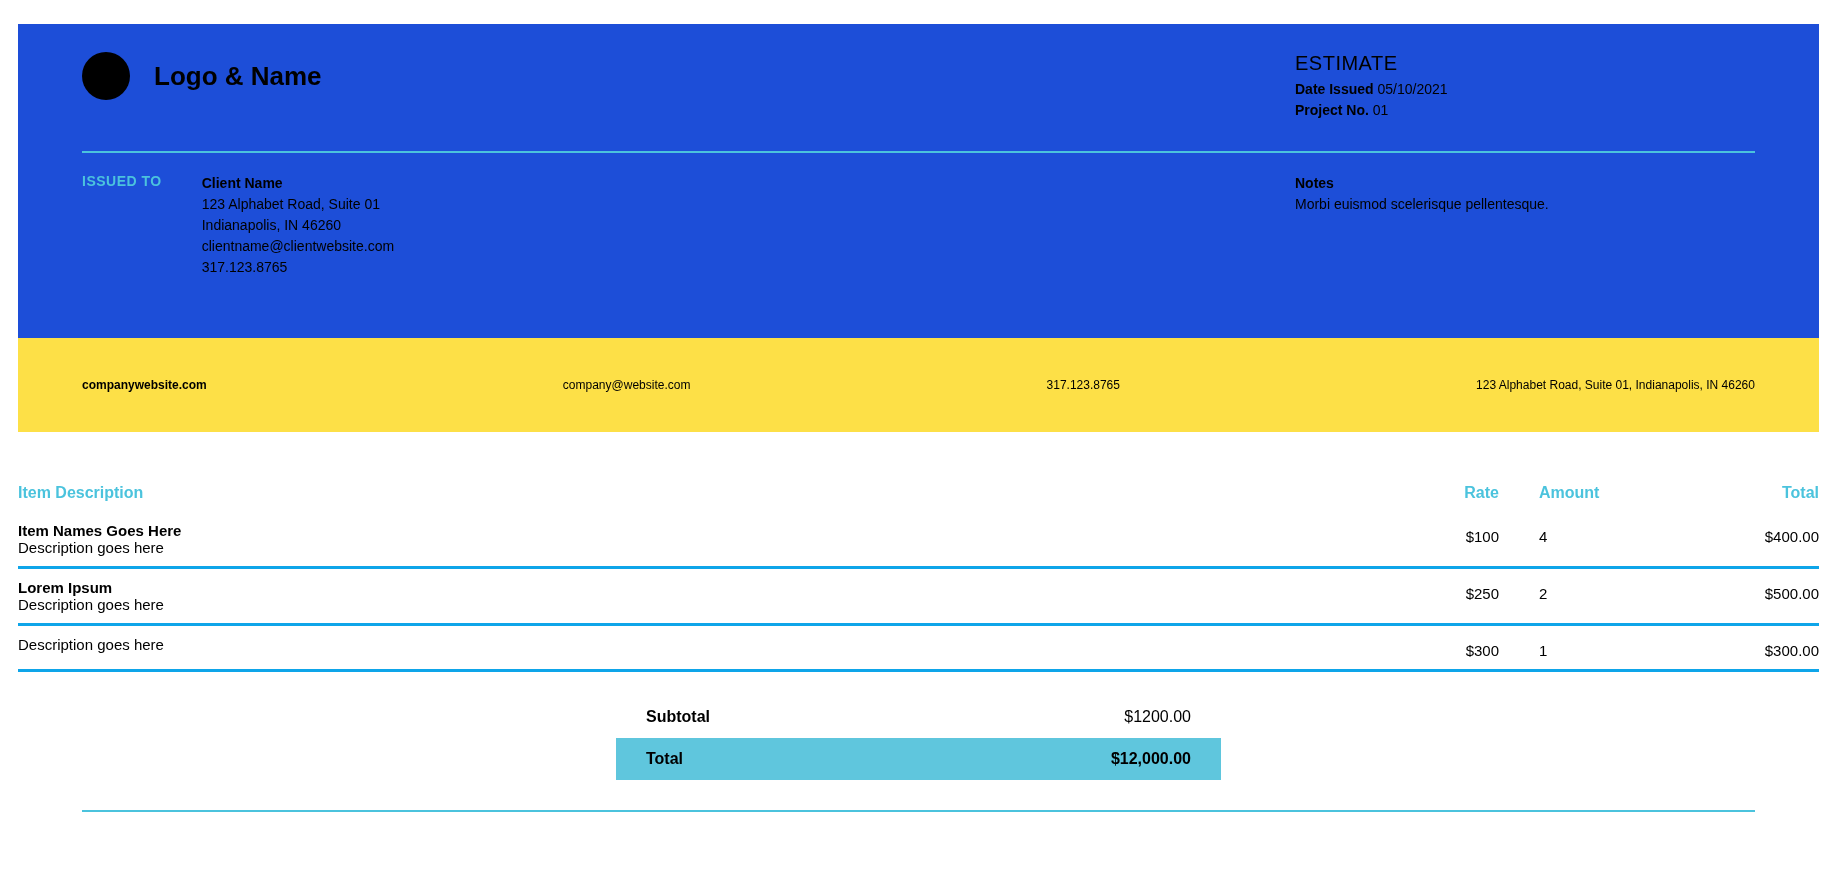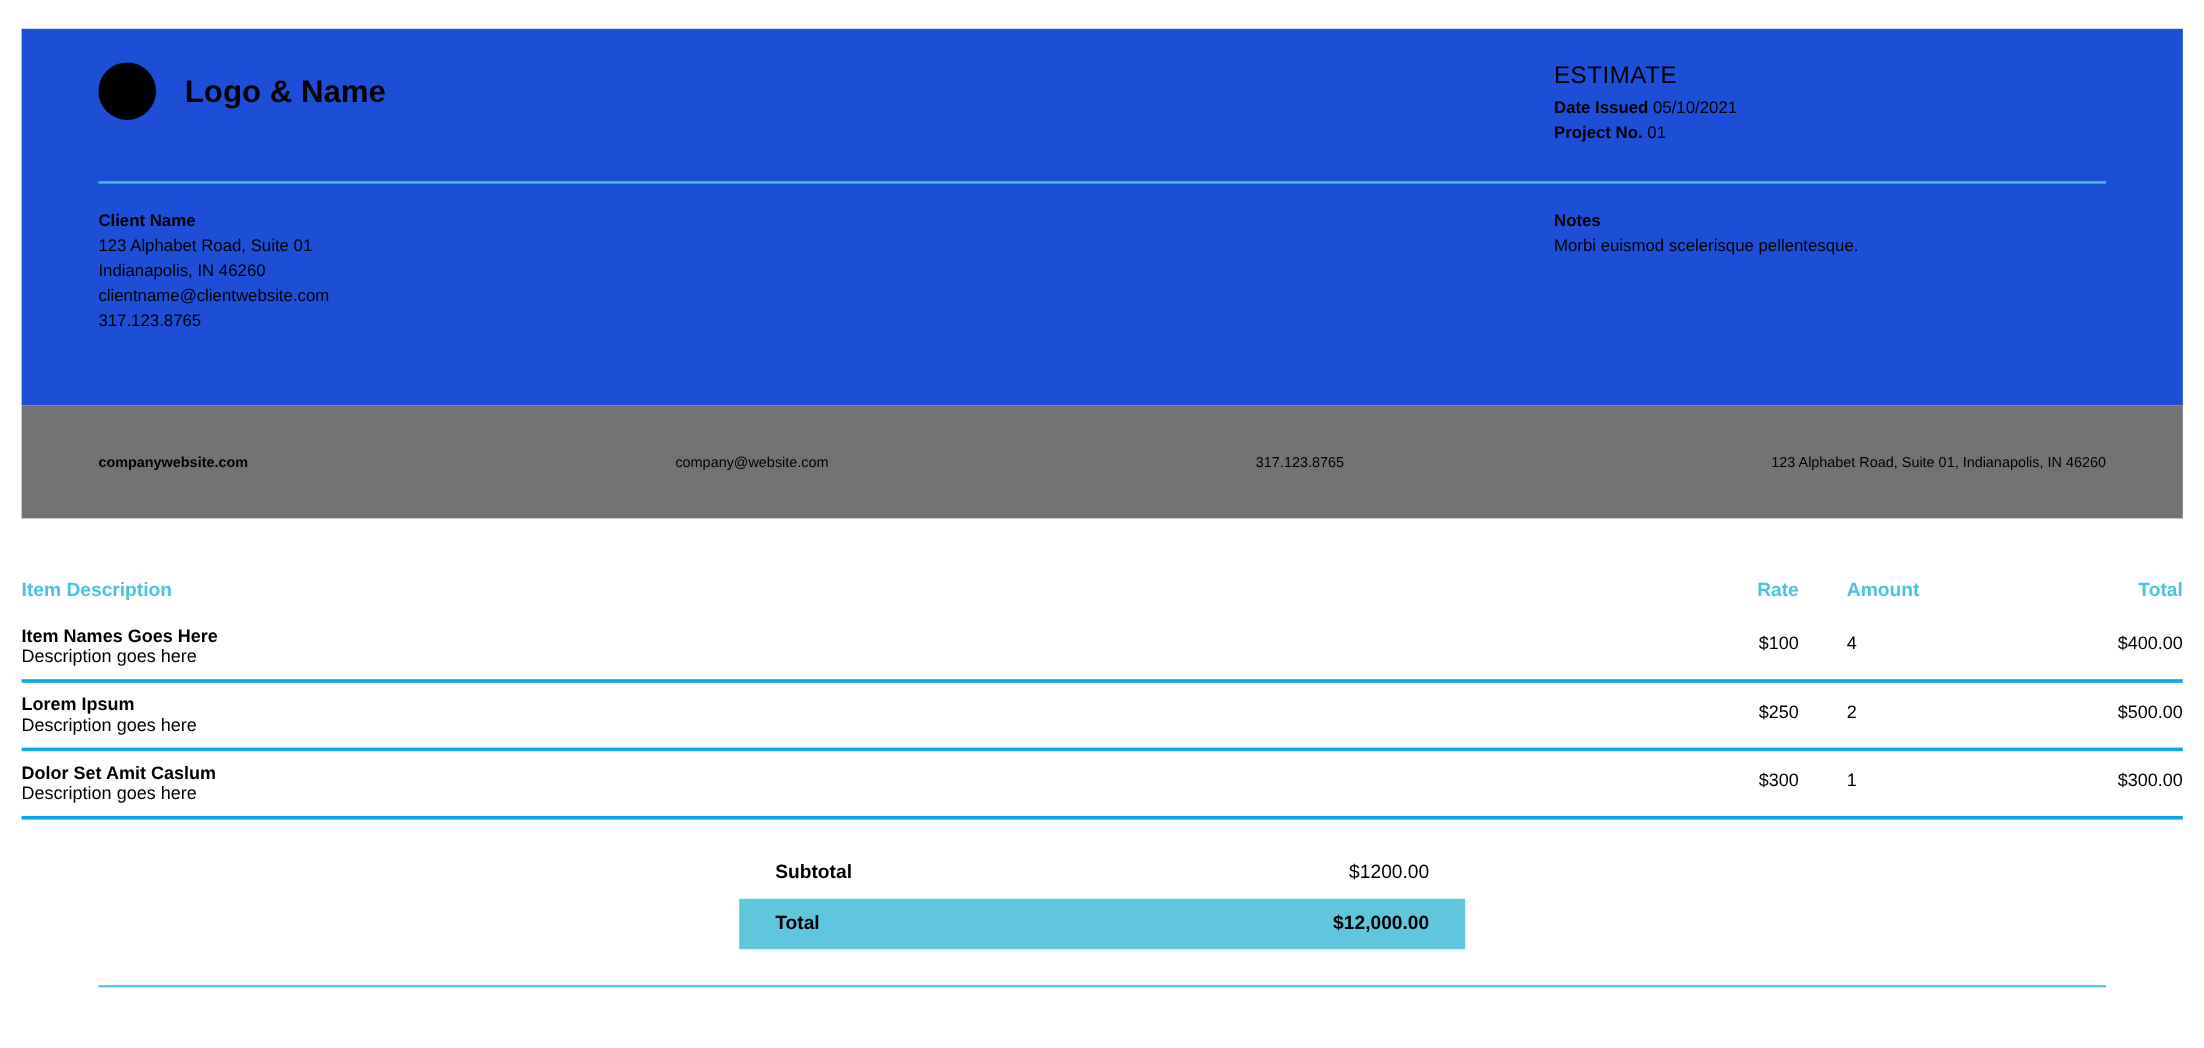--- a/index.html
+++ b/index.html
@@ -79,21 +79,21 @@
   }
   .client-name { font-weight: 700; }
   .notes-block {
     flex: 0 0 auto;
     min-width: 460px;
     font-size: 14px;
     line-height: 1.5;
   }
   .notes-label { font-weight: 700; }
   .footer-bar {
-    background: #737373;
+    background: #fde047;
     margin: 0 18px 0 18px;
     padding: 40px 64px;
     display: flex;
     justify-content: space-between;
     font-size: 12px;
   }
   .footer-bar .f-first { font-weight: 700; }
   .items-section {
     padding: 14px 18px 0 18px;
   }
@@ -166,20 +166,21 @@
         </div>
         <div class="meta-line">
           <b>Project No.</b>
           <span>01</span>
         </div>
       </div>
     </div>
     <hr class="divider-line">
     <div class="info-row">
       <div class="issued-block">
+        <div class="issued-label">ISSUED TO</div>
         <div class="client-block">
           <div class="client-name">Client Name</div>
           <div>123 Alphabet Road, Suite 01</div>
           <div>Indianapolis, IN 46260</div>
           <div>clientname@clientwebsite.com</div>
           <div>317.123.8765</div>
         </div>
       </div>
       <div class="notes-block">
         <div class="notes-label">Notes</div>
@@ -219,21 +220,20 @@
       <div class="item-name">Lorem Ipsum</div>
       <div class="item-desc">Description goes here</div>
     </div>
     <div class="col-rate">$250</div>
     <div class="col-amount">2</div>
     <div class="col-total">$500.00</div>
   </div>
 
   <div class="item-row">
     <div class="col-desc">
-      <div class="item-name">Dolor Set Amit Caslum</div>
       <div class="item-desc">Description goes here</div>
     </div>
     <div class="col-rate">$300</div>
     <div class="col-amount">1</div>
     <div class="col-total">$300.00</div>
   </div>
 
   <div class="summary">
     <div class="summary-inner">
       <div class="summary-row">

